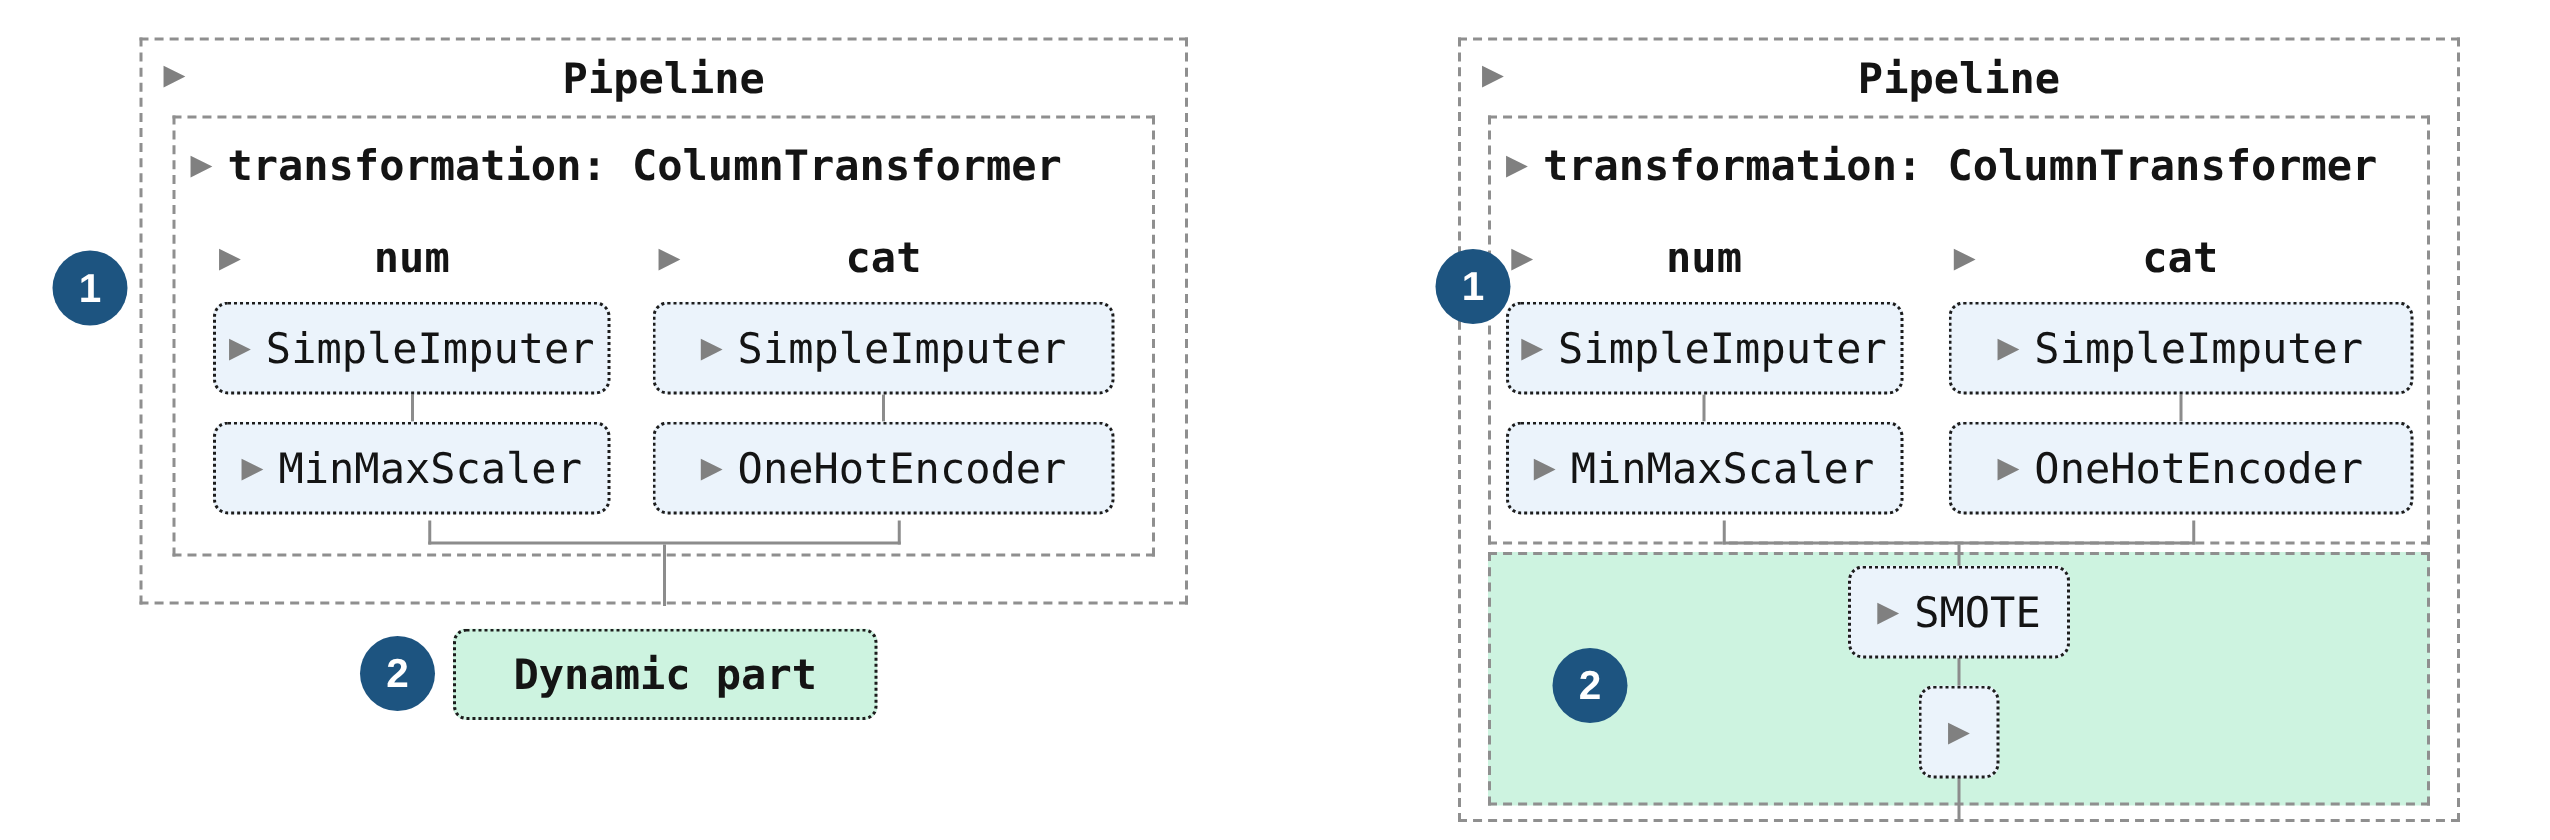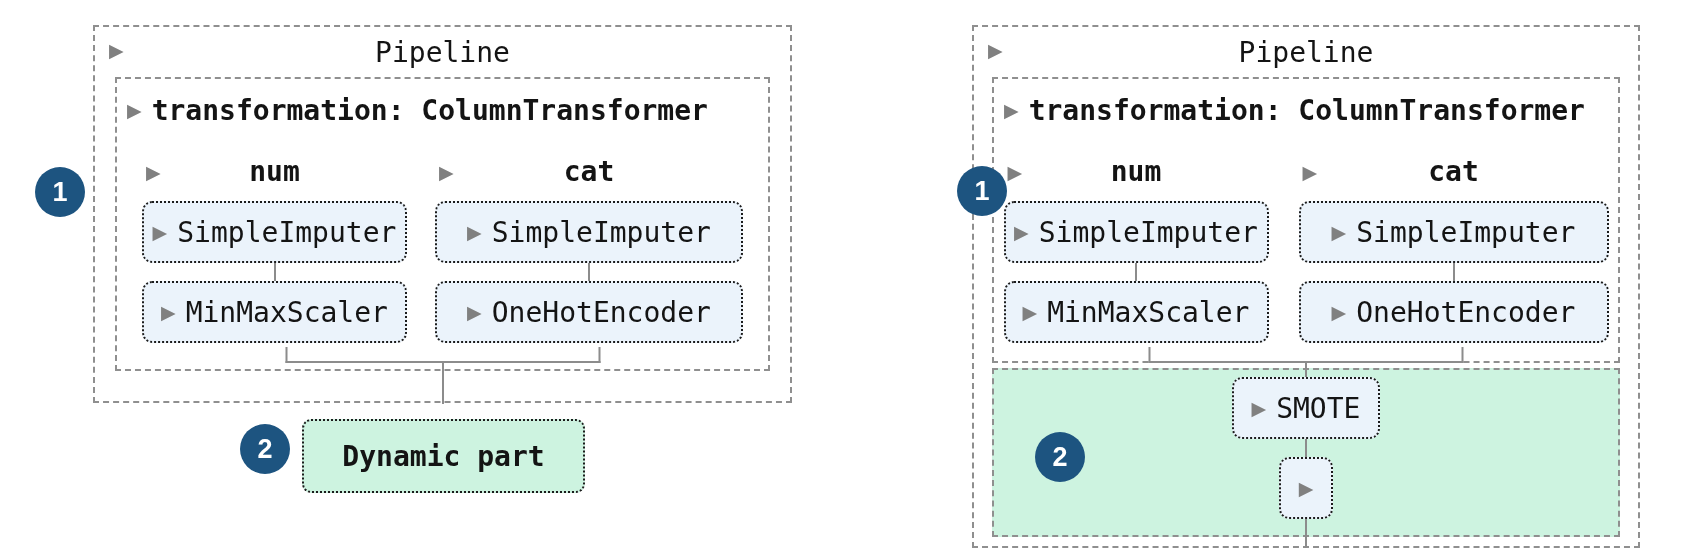--- a/index.html
+++ b/index.html
@@ -11,21 +11,21 @@
     --dash: #8f8f8f; --line: #8c8c8c; --badge: #1d5480;
     --green: #cdf3e0; --stepfill: #ebf3fb;
   }
   .outer-box { position: absolute; border: 2px dashed var(--dash); background: #fff; }
   .title-row { position: relative; height: 50px; }
   .toggle-arrow {
     color: #808080; font-size: 19px; line-height: 1;
     font-family: "DejaVu Sans", sans-serif; cursor: pointer;
   }
   .title-row .toggle-arrow { position: absolute; left: 14px; top: 14px; }
-  .pipeline-title { text-align: center; font-size: 28px; font-weight: normal; padding-top: 9px; }
+  .pipeline-title { text-align: center; font-size: 28px; font-weight: bold; padding-top: 9px; }
   .ct-box { border: 2px dashed var(--dash); position: relative; }
   .ct-heading {
     display: flex; align-items: center; gap: 10px;
     padding: 12px 0 0 10px; font-size: 28px; font-weight: bold; height: 50px;
   }
   .cols { display: flex; justify-content: center; gap: 28px; margin-top: 26px; }
   .col { display: flex; flex-direction: column; align-items: center; }
   .col-header {
     position: relative; width: 100%; text-align: center; font-weight: bold;
     font-size: 28px; height: 36px; line-height: 34px; margin-bottom: 10px;
@@ -46,21 +46,21 @@
   }
   .stem { position: absolute; width: 2px; background: var(--line); z-index: 1; }
   .badge {
     position: absolute; width: 50px; height: 50px; border-radius: 50%;
     background: var(--badge); color: #ffffff; z-index: 6;
     display: flex; align-items: center; justify-content: center;
     font-size: 27px; font-weight: bold;
     font-family: "Liberation Sans", "DejaVu Sans", sans-serif;
   }
   .dynamic-part {
-    position: absolute; left: 302px; top: 419px; width: 283px; height: 74px;
+    position: absolute; left: 302px; top: 419px; width: 283px; height: 61px;
     background: var(--green); border: 2px dotted #1c1c1c; border-radius: 9px;
     display: flex; align-items: center; justify-content: center;
     font-size: 28px; font-weight: bold;
   }
   .green-region {
     margin: 5px 18px 0; height: 169px; background: var(--green);
     border: 2px dashed var(--dash); position: relative;
     display: flex; flex-direction: column; align-items: center; padding-top: 7px;
   }
   .green-region .estimator + .estimator { margin-top: 18px; }

